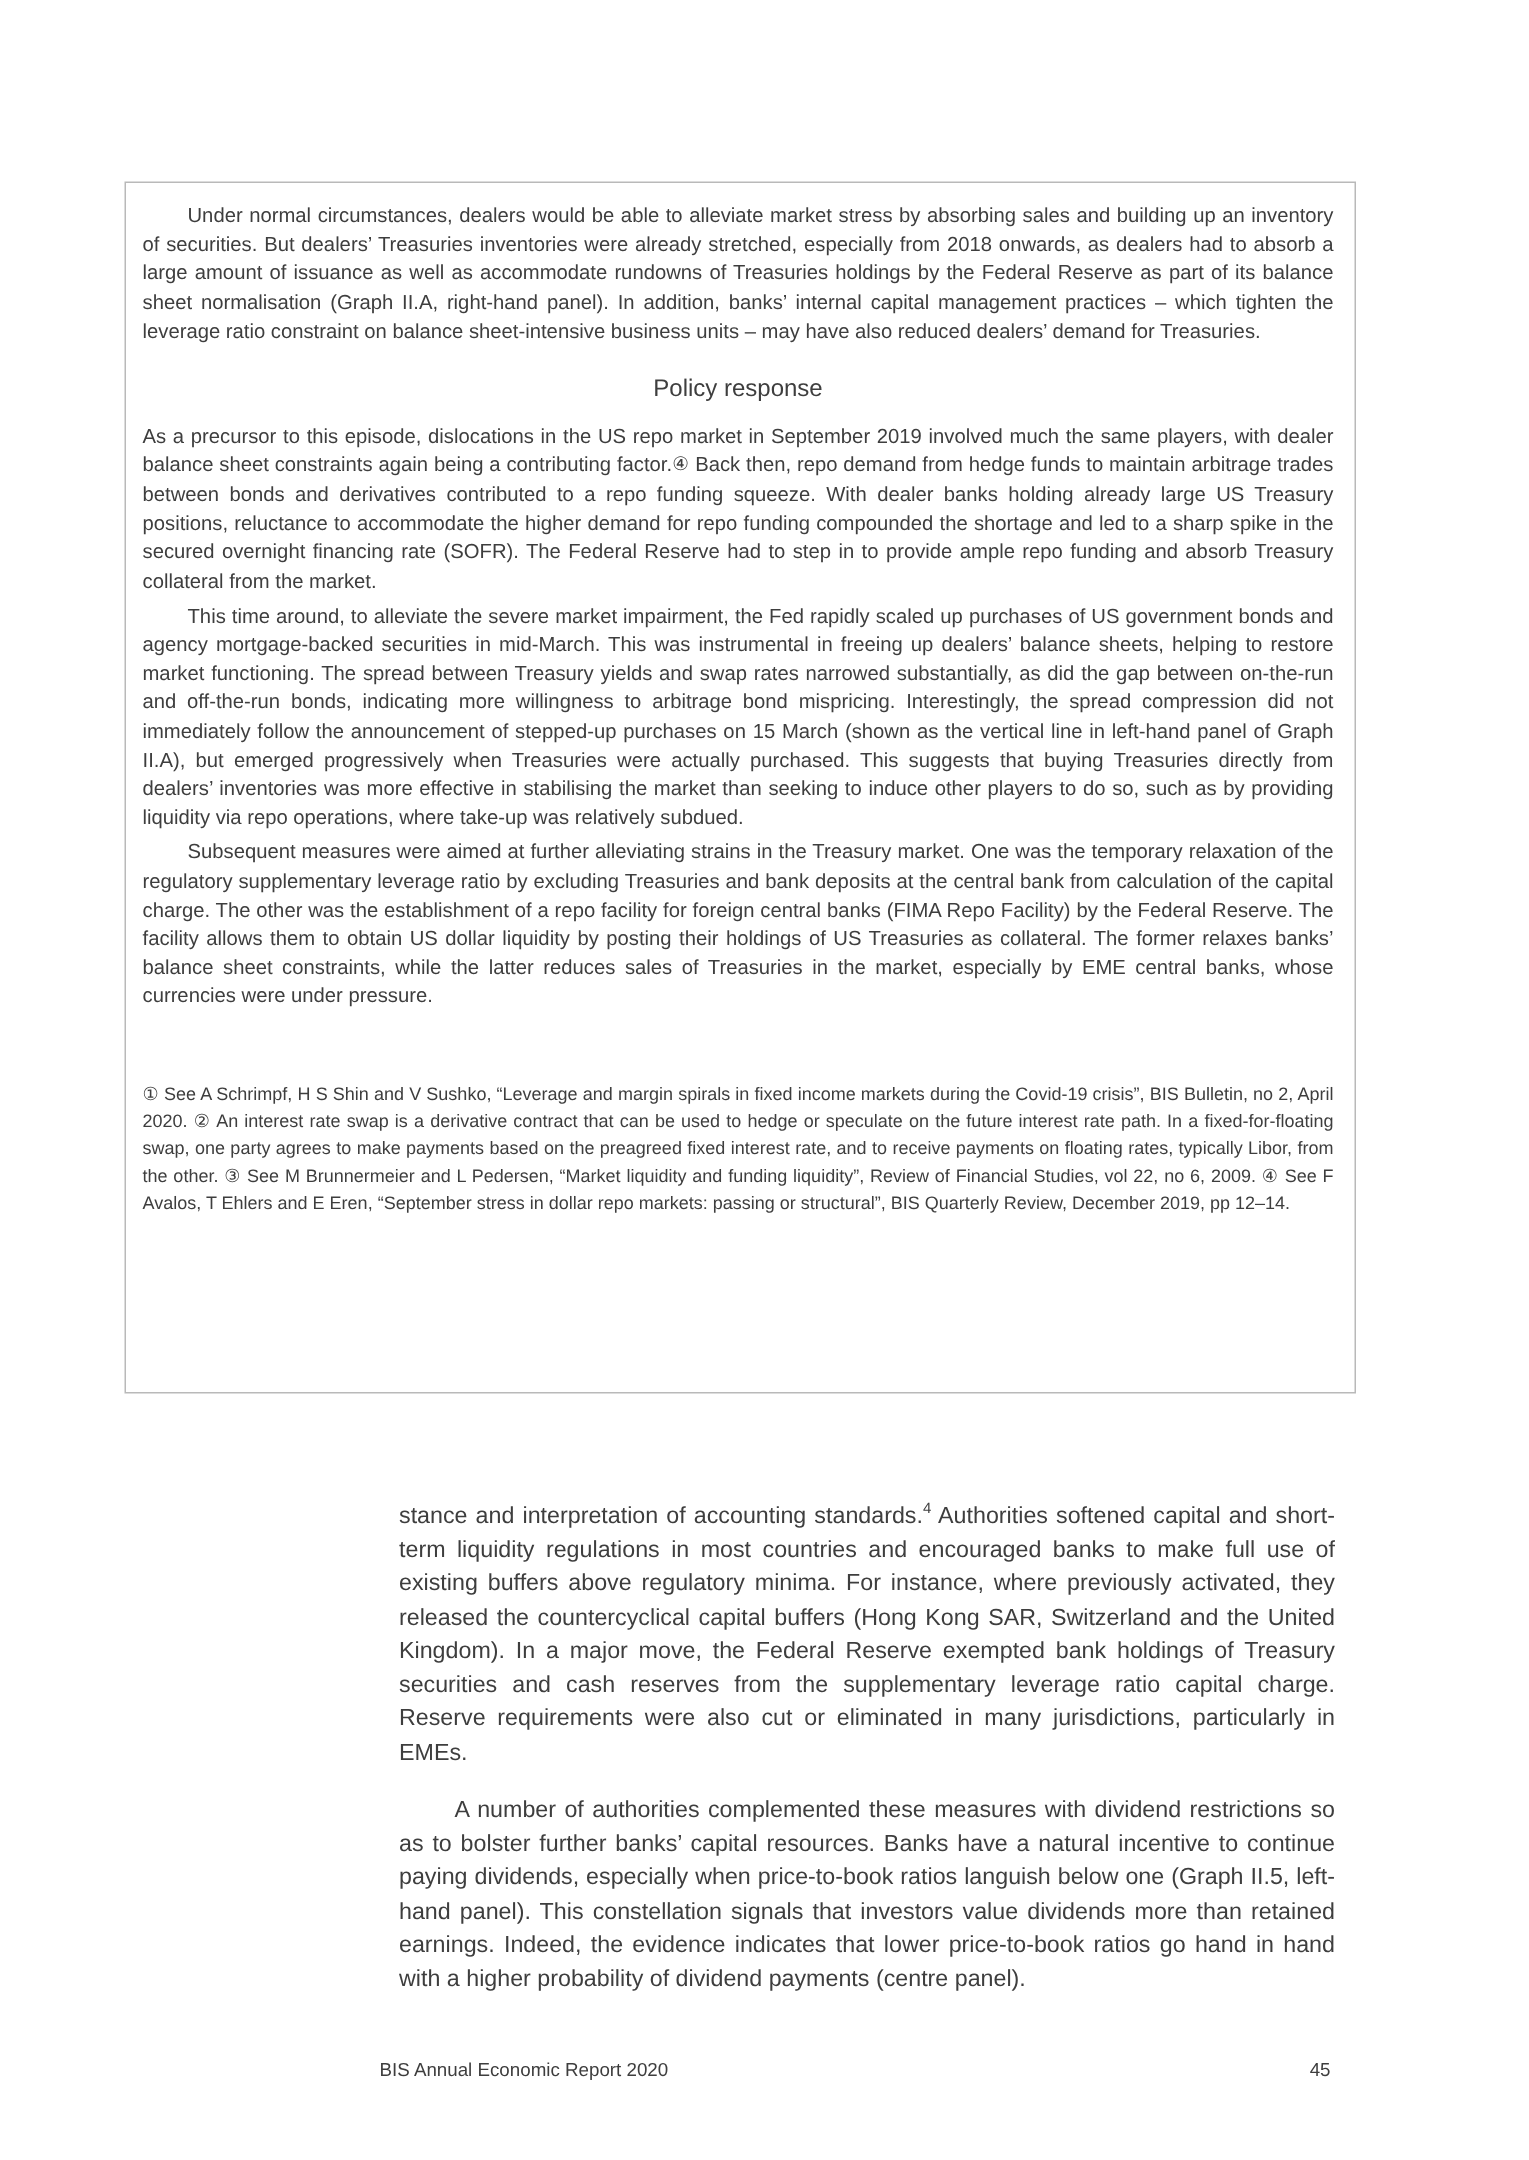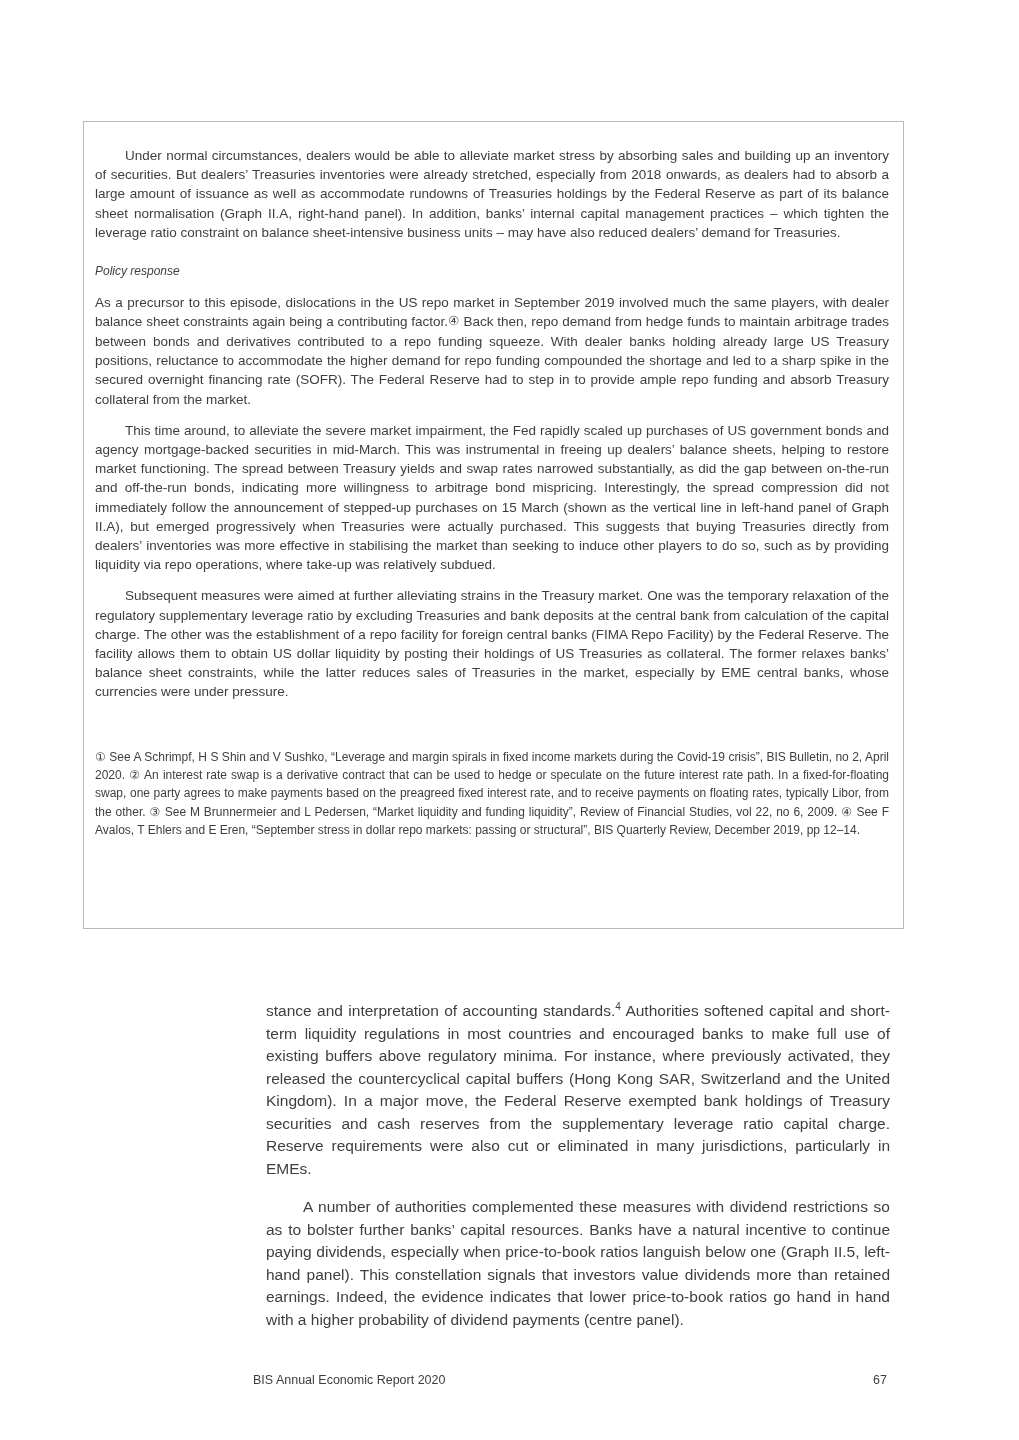--- a/index.html
+++ b/index.html
@@ -15,32 +15,32 @@
   .box {
     position:absolute; left:83px; top:121px;
     width:821px; height:808px;
     box-sizing:border-box;
     border:1px solid #b9b9b9;
     background:#ffffff;
     padding:12px 14px 0 11px;
     overflow:hidden;
   }
   .box p {
-    margin:12px 0 4px 0;
+    margin:0 0 4px 0;
     font-size:13.5px;
     line-height:19.2px;
     text-align:justify;
   }
   .box p.indent { text-indent:30px; }
   .box-heading {
-    font-style:italic;
     font-weight:normal;
-    font-size:12px;
+    font-size:16px;
     line-height:19.2px;
     margin:20px 0 12px 0;
+    text-align:center;
   }
   .fnref { font-size:0.92em; vertical-align:0.05em; }
   .footnotes {
     margin-top:46px !important;
     font-size:12px !important;
     line-height:18.4px !important;
     text-align:justify;
   }
   .italic { }
   
@@ -92,16 +92,16 @@
   </section>
 
   <section class="main-column">
     <p><span>stance and interpretation of accounting standards.</span><sup>4</sup><span> Authorities softened capital and short-term liquidity regulations in most countries and encouraged banks to make full use of existing buffers above regulatory minima. For instance, where previously activated, they released the countercyclical capital buffers (Hong Kong SAR, Switzerland and the United Kingdom). In a major move, the Federal Reserve exempted bank holdings of Treasury securities and cash reserves from the supplementary leverage ratio capital charge. Reserve requirements were also cut or eliminated in many jurisdictions, particularly in EMEs.</span></p>
 
     <p class="indent2">A number of authorities complemented these measures with dividend restrictions so as to bolster further banks’ capital resources. Banks have a natural incentive to continue paying dividends, especially when price-to-book ratios languish below one (Graph II.5, left-hand panel). This constellation signals that investors value dividends more than retained earnings. Indeed, the evidence indicates that lower price-to-book ratios go hand in hand with a higher probability of dividend payments (centre panel).</p>
   </section>
 
   <footer class="footer">
     <span>BIS Annual Economic Report 2020</span>
-    <span>67</span>
+    <span>45</span>
   </footer>
 
 </div>
 
 </body></html>

